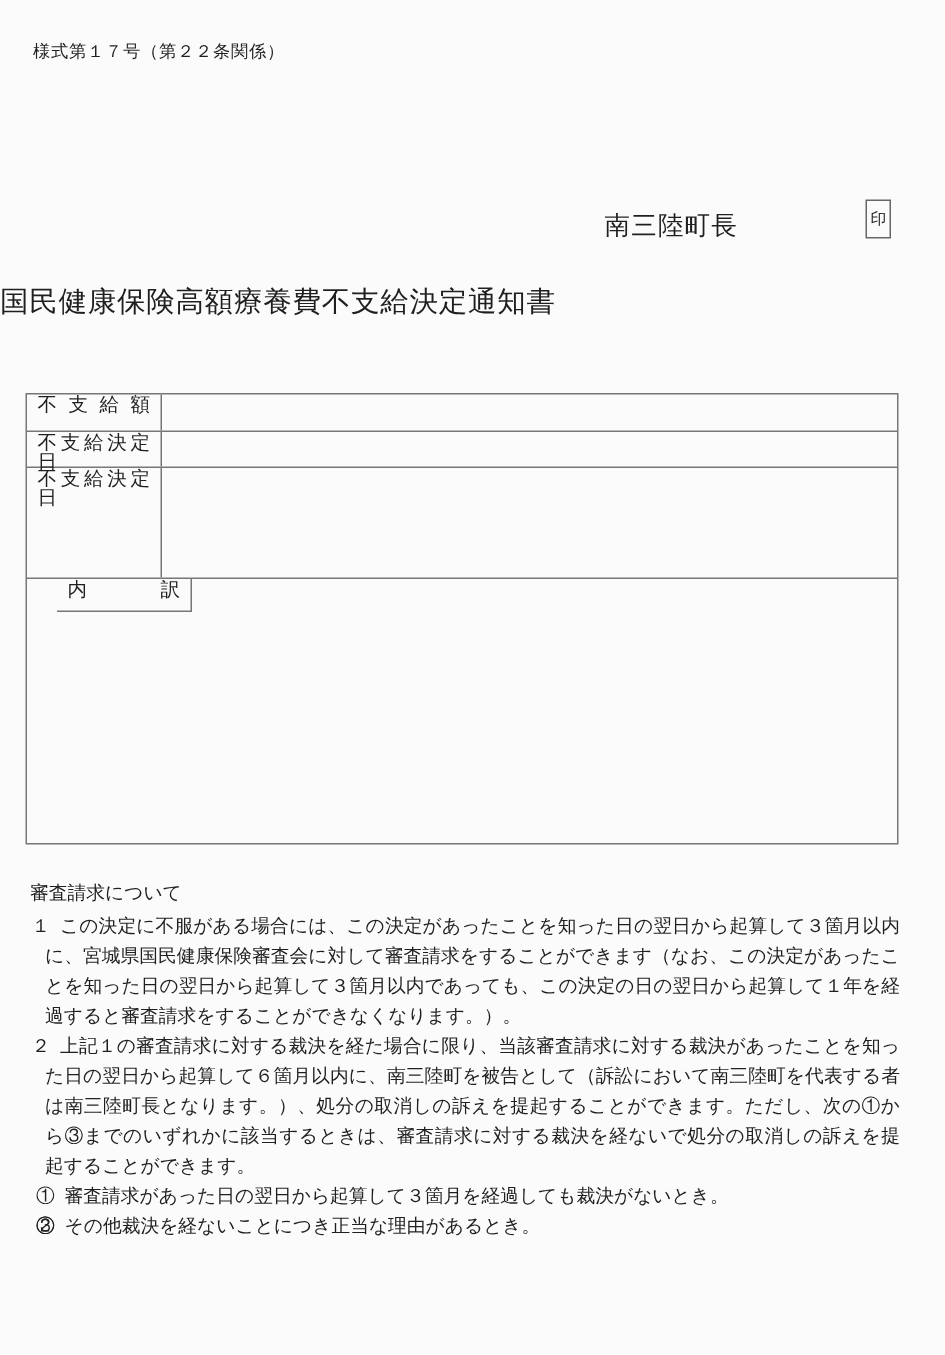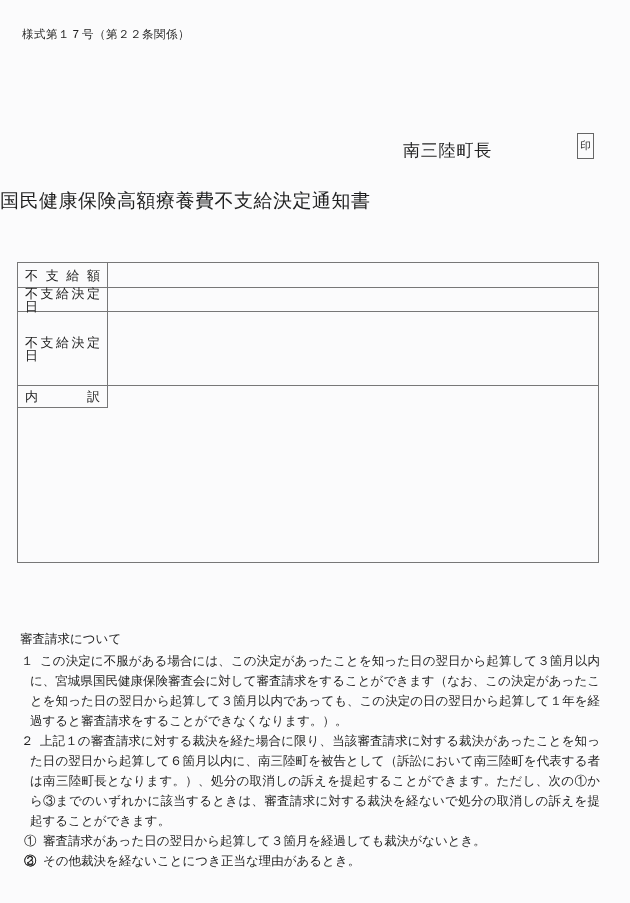--- a/index.html
+++ b/index.html
@@ -94,51 +94,50 @@
   .r1 { height: 25px; }
   .r2 { height: 24px; }
   .r3 { height: 74px; }
   .r4 { height: 22px; }
   .flabel {
     width: 90px;
     box-sizing: border-box;
     border-right: 1px solid #777;
     padding: 0 7px;
     display: flex;
-    align-items: center;
+    align-items: flex-start;
     flex: 0 0 auto;
   }
   .flabel .jlabel {
     display: block;
     width: 100%;
     font-size: 13px;
     text-align: justify;
     text-align-last: justify;
     line-height: 1;
   }
-  .r4 .flabel { border-bottom: 1px solid #777; height: 100%; }
+  .r4 .flabel { border-bottom: 1px solid #777; height: 100%; margin-left: 20px; }
   .fvalue {
     flex: 1 1 auto;
     font-size: 13px;
     padding: 2px 6px;
     box-sizing: border-box;
   }
   .fbig {
     flex: 1 1 auto;
   }
 
   
   .appeal {
     position: absolute;
     left: 20px;
     right: 20px;
     top: 585px;
     font-size: 12.5px;
     line-height: 20px;
-    margin-top: 44px;
   }
   .appeal-heading {
     margin: 0 0 2px 0;
   }
   .appeal-item {
     position: relative;
     padding-left: 10px;
     text-indent: 10px;
     text-align: justify;
     margin: 0;

